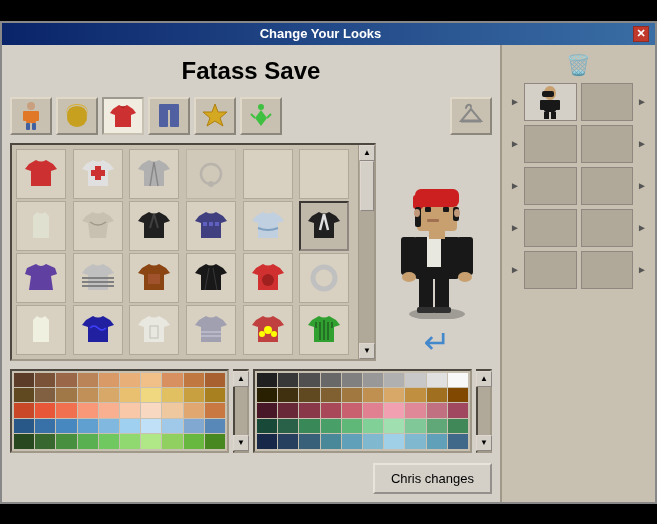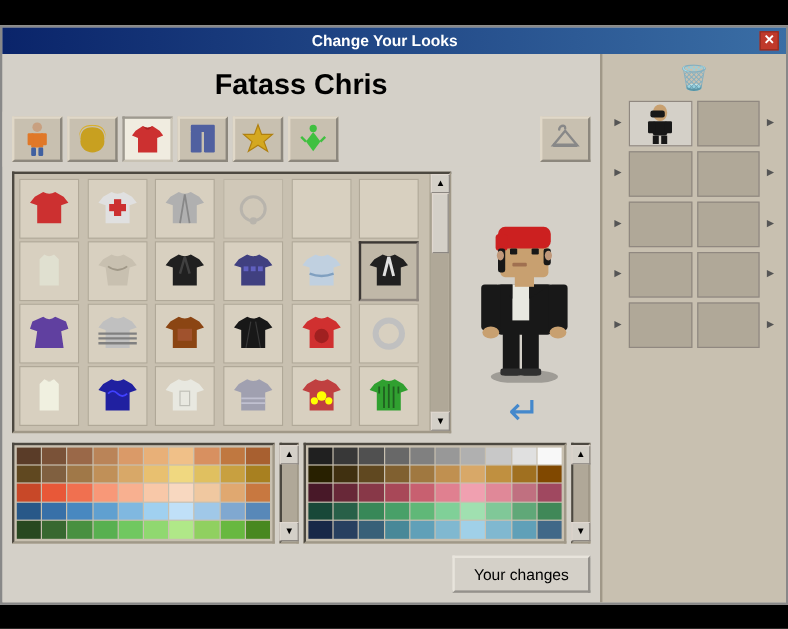--- a/index.html
+++ b/index.html
@@ -231,21 +231,21 @@
 
   <div class="title-bar">
     <span class="title-bar-text">Change Your Looks</span>
     <button class="close-btn">✕</button>
   </div>
 
   <div class="content-area">
 
     <div class="main-panel">
 
-      <div class="username">Fatass Chris</div>
+      <div class="username">Fatass Save</div>
 
       <div class="category-tabs">
         <div class="cat-tab" title="Body">
           <svg width="24" height="30" viewBox="0 0 24 30">
             <circle cx="12" cy="5" r="4" fill="#c8a080"></circle>
             <rect x="7" y="10" width="10" height="12" fill="#e07828" rx="1"></rect>
             <rect x="4" y="10" width="5" height="10" fill="#e07828" rx="1"></rect>
             <rect x="15" y="10" width="5" height="10" fill="#e07828" rx="1"></rect>
             <rect x="7" y="22" width="4" height="7" fill="#4060a0" rx="1"></rect>
             <rect x="13" y="22" width="4" height="7" fill="#4060a0" rx="1"></rect>
@@ -620,21 +620,21 @@
         </div>
 
         <div style="width:16px;background:#c8c0b0;border:2px inset #a09888;display:flex;flex-direction:column;align-items:center;">
           <div class="scroll-btn">▲</div>
           <div style="flex:1;width:100%;background:#b0a898;"></div>
           <div class="scroll-btn">▼</div>
         </div>
       </div>
 
       <div class="save-area">
-        <button class="save-btn">Your changes</button>
+        <button class="save-btn">Chris changes</button>
       </div>
     </div>
 
     <div class="right-panel">
       <div class="wardrobe-trash">🗑️</div>
       <div class="wardrobe-slots">
 
         <div class="wardrobe-row">
           <span class="wardrobe-arrow">►</span>
           <div class="wardrobe-slot filled">

